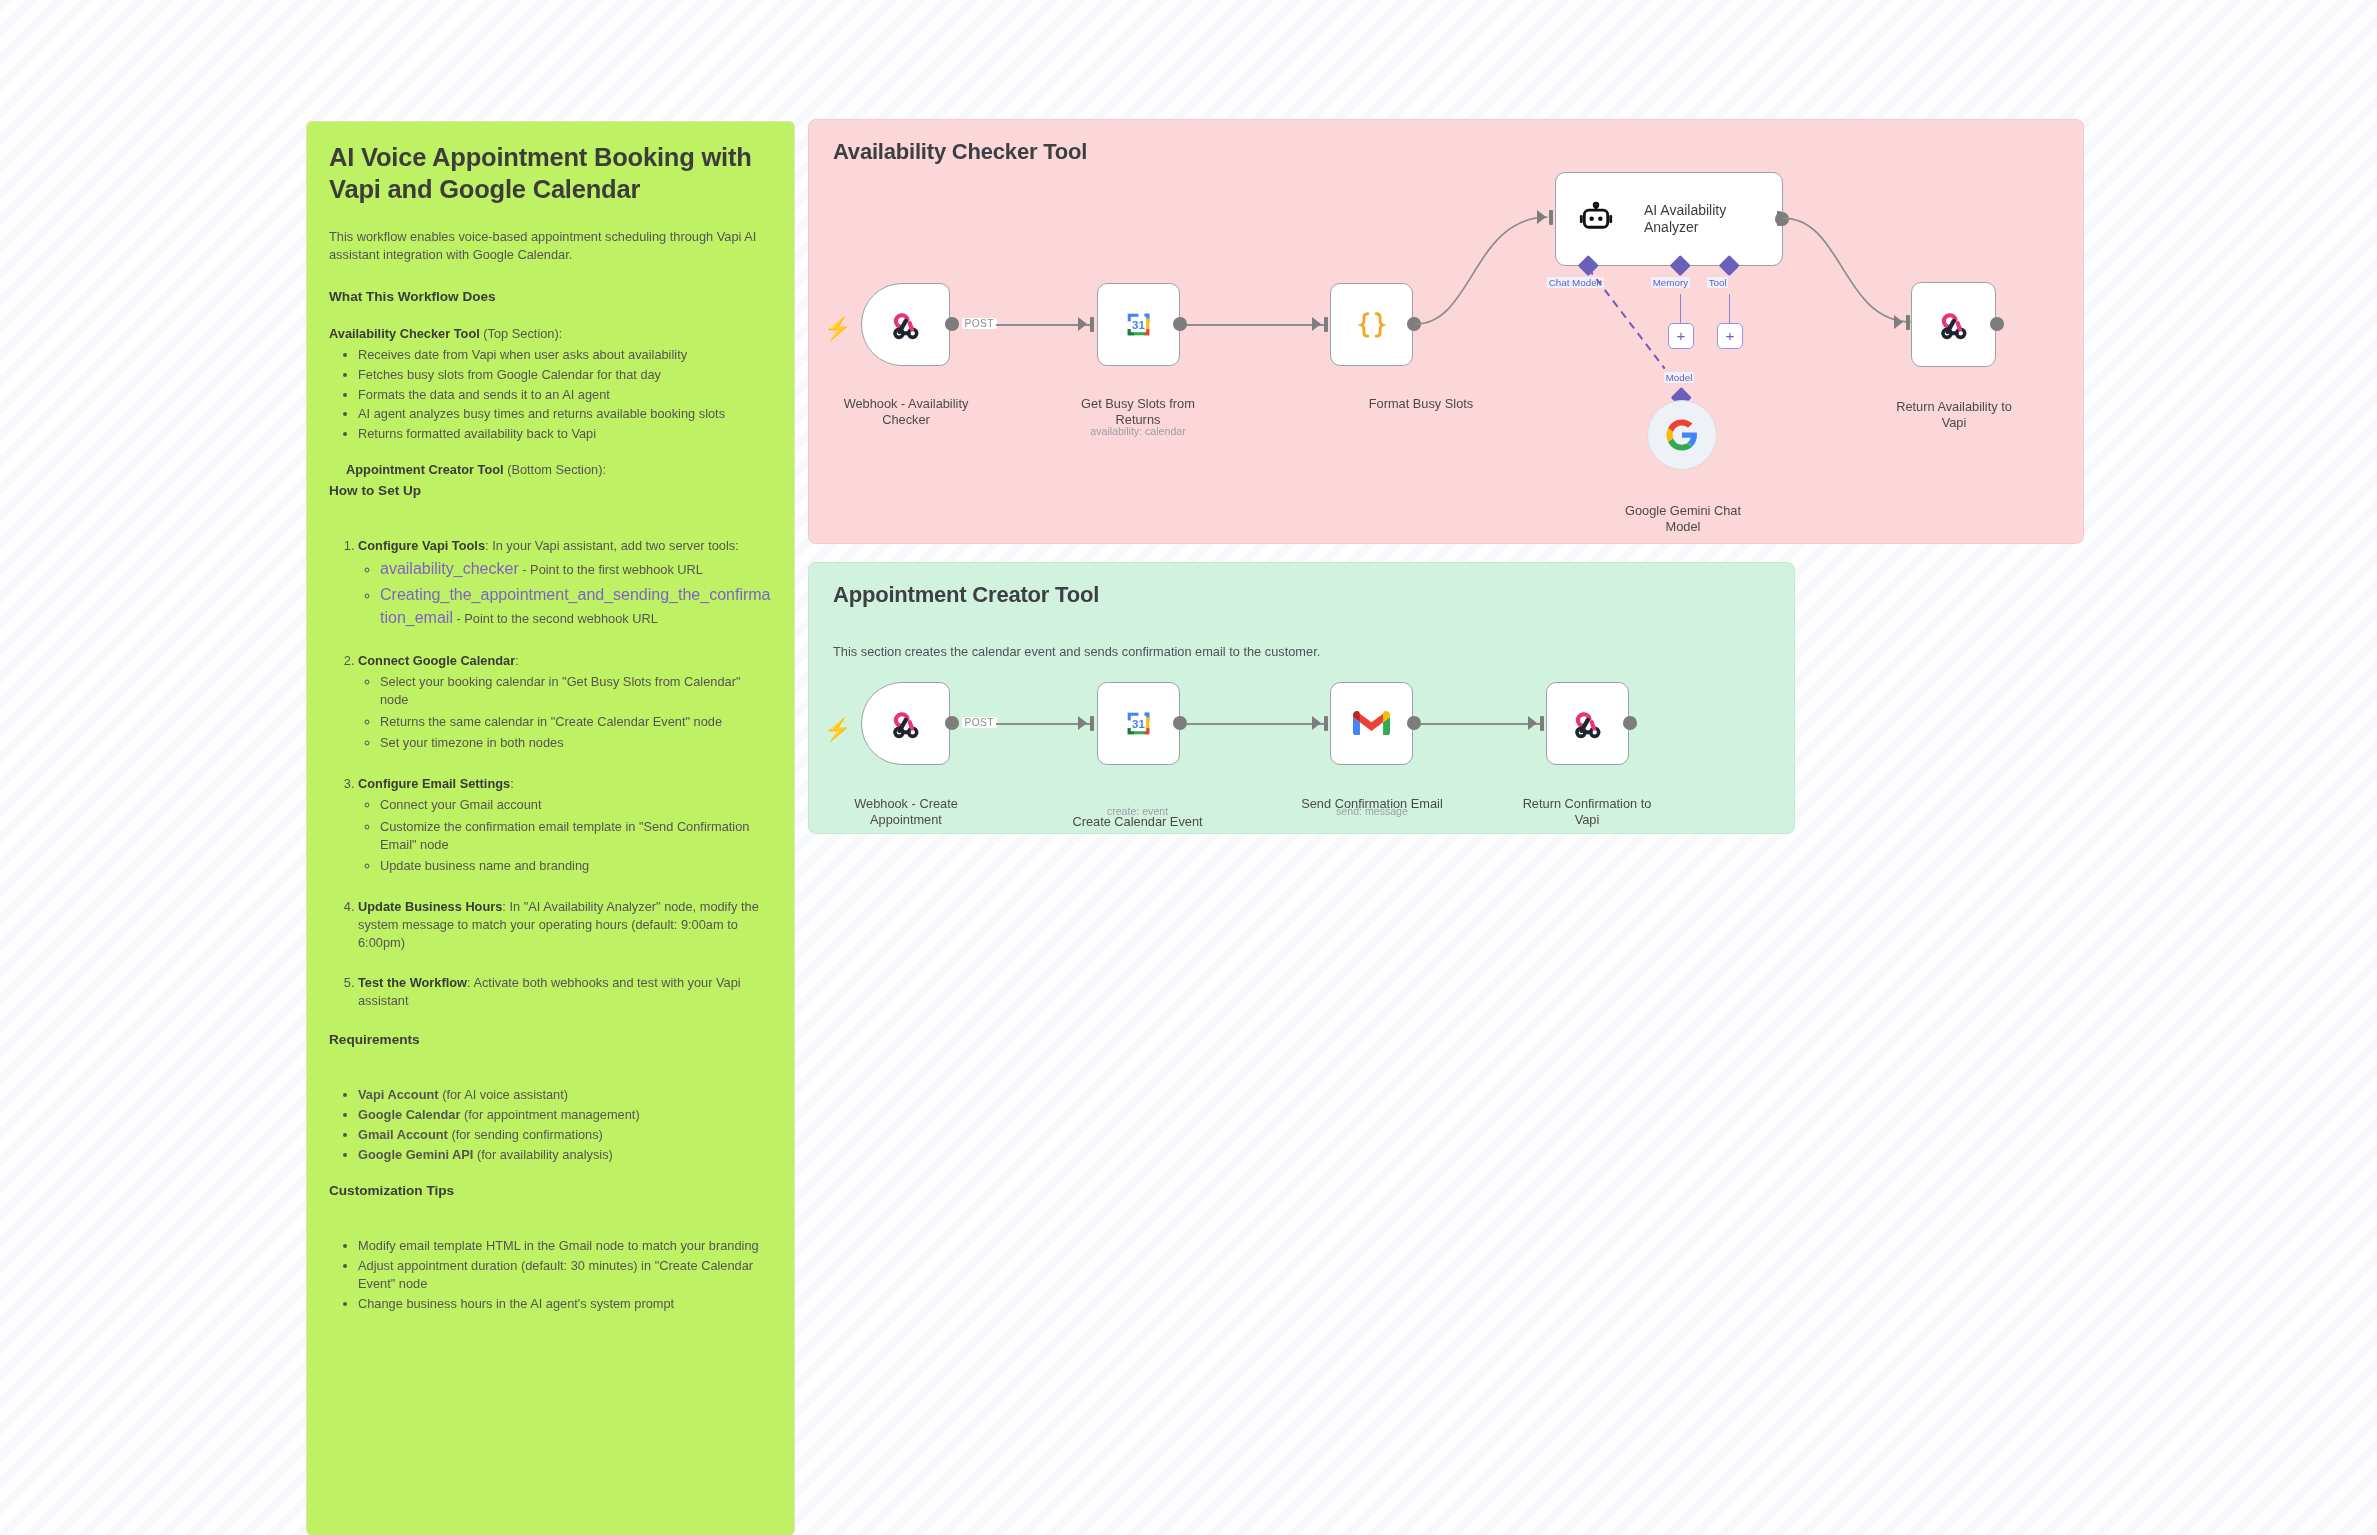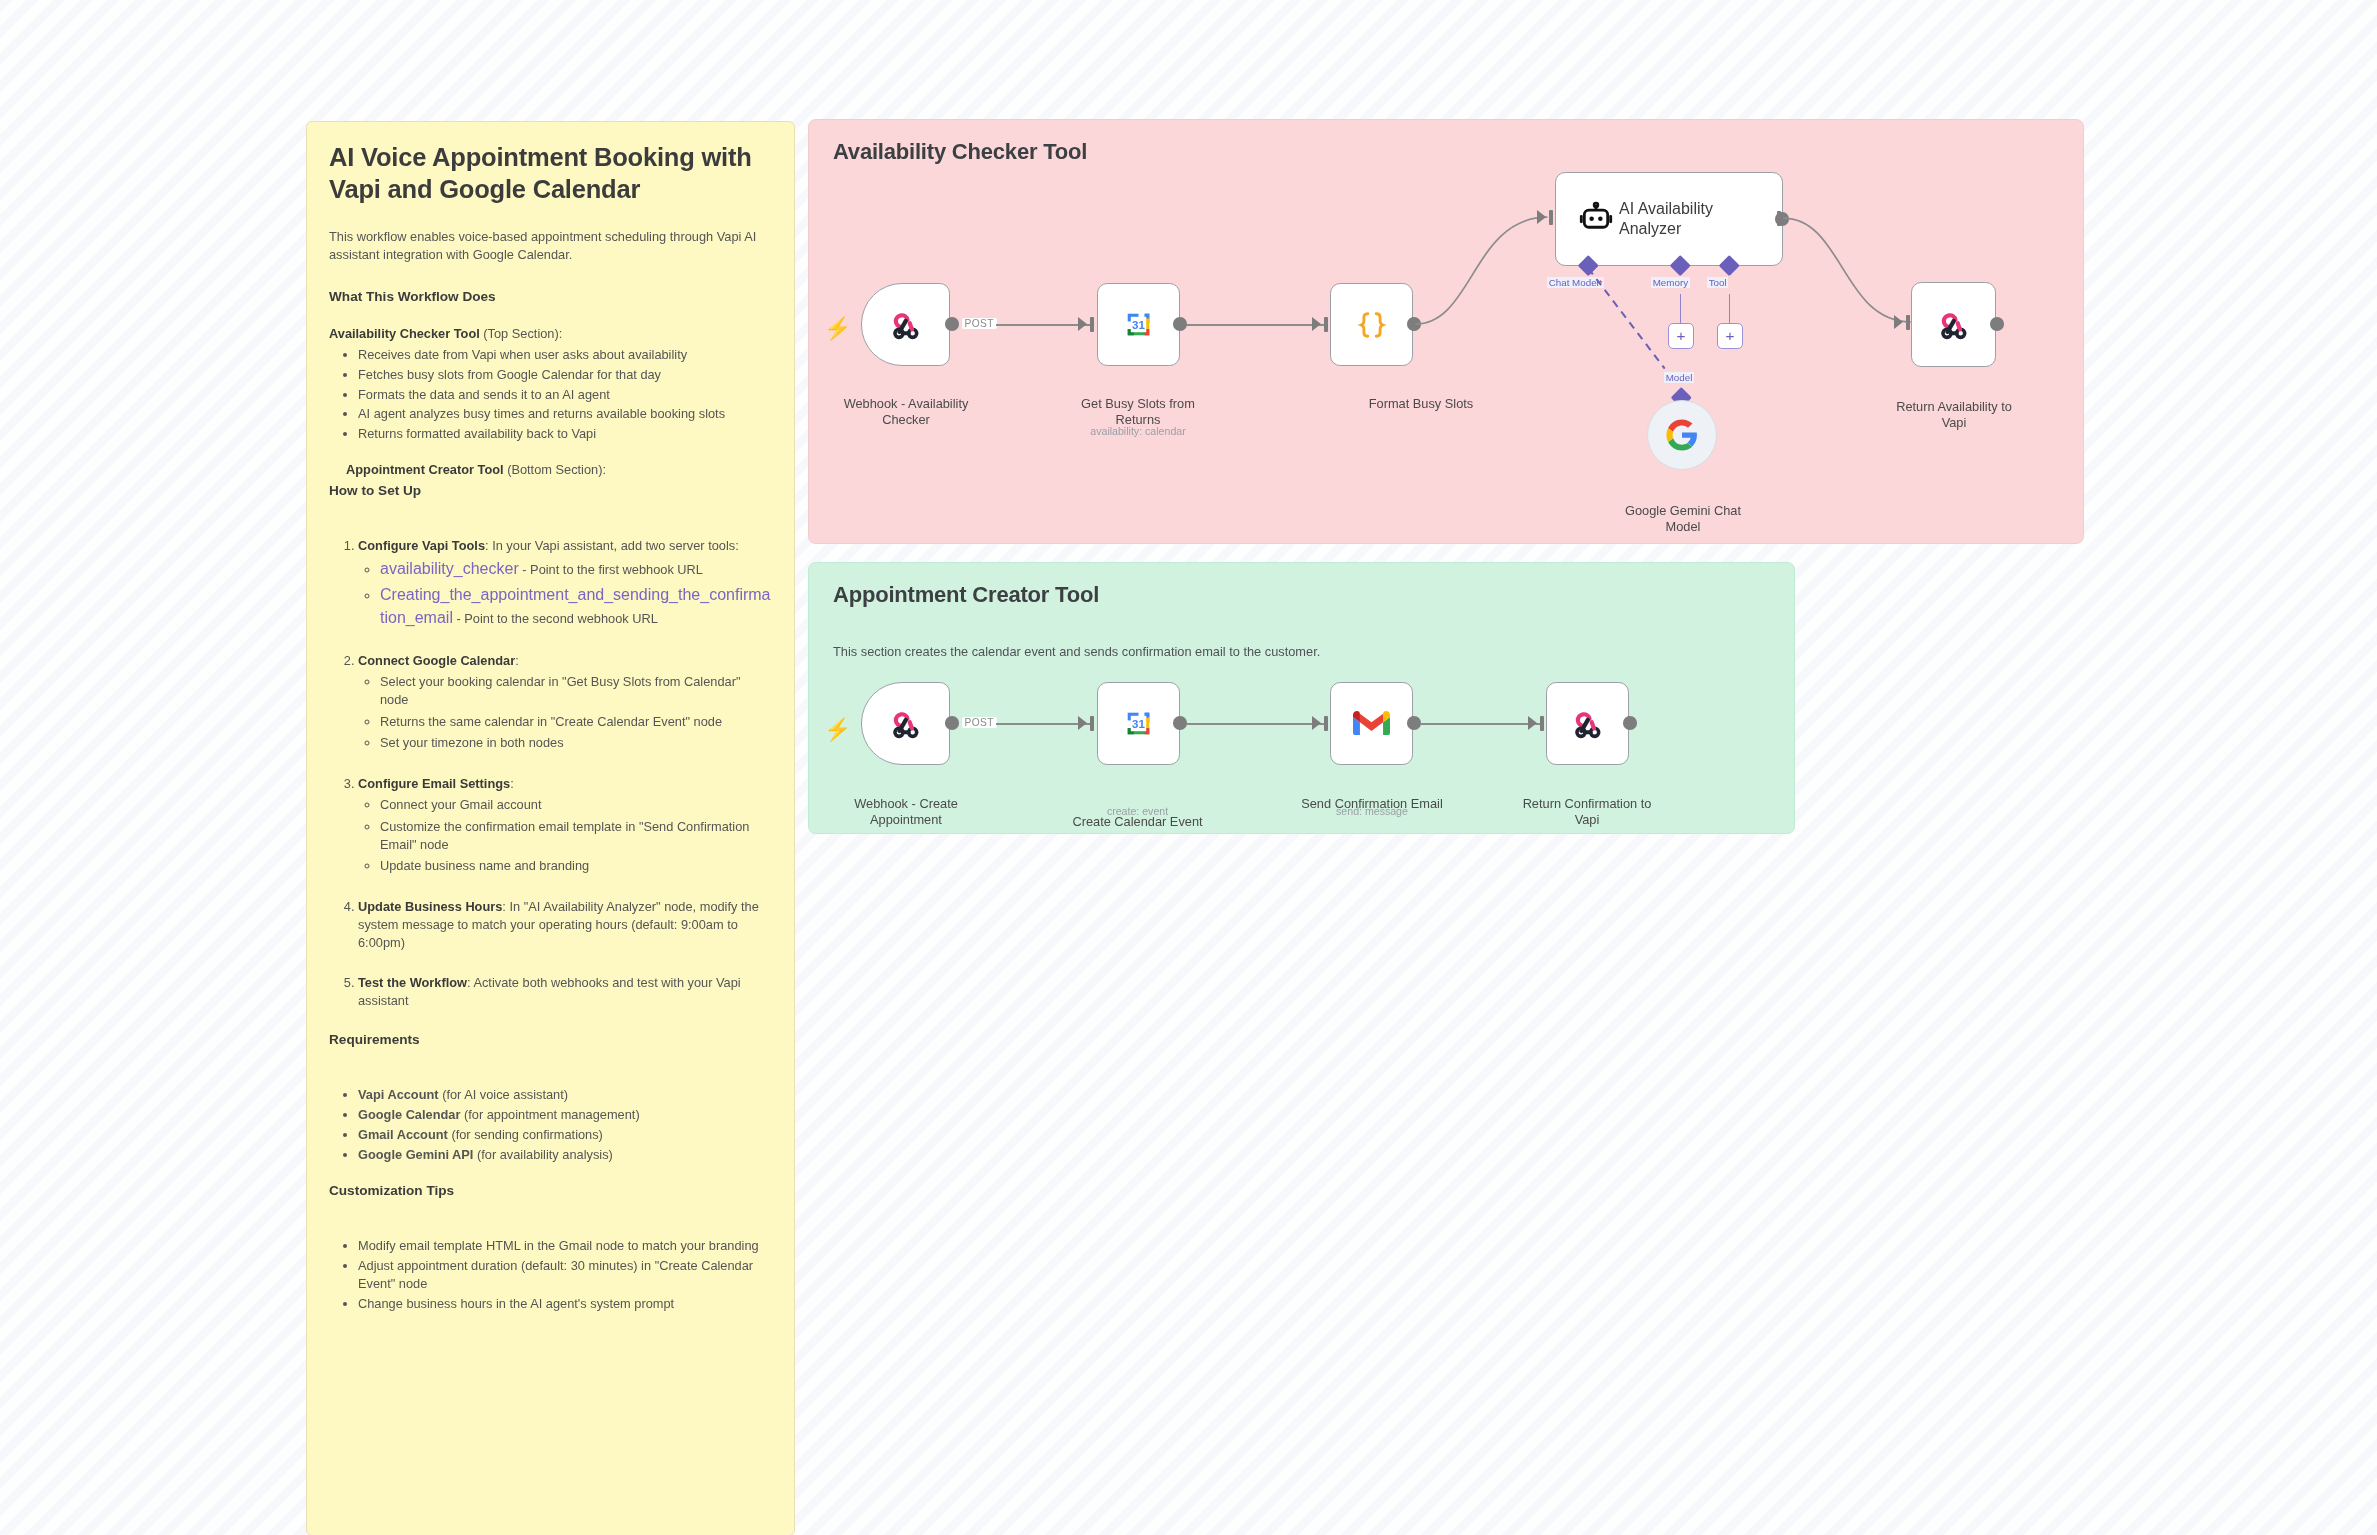--- a/index.html
+++ b/index.html
@@ -11,21 +11,21 @@
         rgba(255,255,255,0) 0px,
         rgba(255,255,255,0) 8.5px,
         rgba(255,255,255,0.85) 8.5px,
         rgba(255,255,255,0.85) 19px);
   }
   .canvas{position:relative;width:2377px;height:1536px;}
 
   
   .sticky{
     position:absolute;left:306px;top:121px;width:489px;height:1415px;
-    background:#fef9c3;border:0.9px solid #e9dfb2;border-radius:6px;
+    background:#bef264;border:0.9px solid #e9dfb2;border-radius:6px;
     box-sizing:border-box;padding:19px 22px 0 22px;overflow:hidden;
     color:#4a4a4a;
   }
   .sticky h1{
     font-size:25.5px;line-height:1.27;margin:0 0 22px 0;color:#3c3c3c;
     font-weight:bold;letter-spacing:-0.2px;
   }
   .sticky p.lead{font-size:12.8px;line-height:1.45;margin:0 0 24px 0;color:#555;}
   .sticky h2{font-size:13.6px;margin:0 0 22px 0;color:#3c3c3c;font-weight:bold;}
   .sticky .sub{font-size:12.8px;margin:0 0 5.1px 0;color:#555;}
@@ -247,21 +247,21 @@
     <span class="glyph">
       <svg width="36" height="36" viewBox="0 0 24 24" fill="none">
         <path d="M12 3.2v2.2" stroke="#111" stroke-width="1.9" stroke-linecap="round"></path>
         <circle cx="12" cy="2.6" r="1.3" stroke="#111" stroke-width="1.7" fill="none"></circle>
         <rect x="4.2" y="6.1" width="15.6" height="11.4" rx="3" stroke="#111" stroke-width="1.9" fill="none"></rect>
         <circle cx="9.1" cy="11.8" r="1.5" fill="#111"></circle>
         <circle cx="14.9" cy="11.8" r="1.5" fill="#111"></circle>
         <path d="M2.2 10.2v3.6M21.8 10.2v3.6" stroke="#111" stroke-width="1.9" stroke-linecap="round"></path>
       </svg>
     </span>
-    <span style="margin-left:5px;font-size:16px;color:#3c3c3c;line-height:1.25;white-space:pre-line;">AI Availability
+    <span style="margin-left:30px;font-size:14px;color:#3c3c3c;line-height:1.25;white-space:pre-line;">AI Availability
 Analyzer</span>
   </div>
   <div class="arrbar" style="left:1777px;top:211px;"></div>
   <div class="dot" style="left:1775px;top:212px;"></div>
 
   <div class="diamond" style="left:1581px;top:258px;"></div>
   <div class="porttag" style="left:1547px;top:277px;"><span>Chat Model</span><span class="req">*</span></div>
   <div class="diamond" style="left:1673px;top:258px;"></div>
   <div class="porttag" style="left:1651px;top:277px;">Memory</div>
   <div class="diamond" style="left:1722px;top:258px;"></div>

